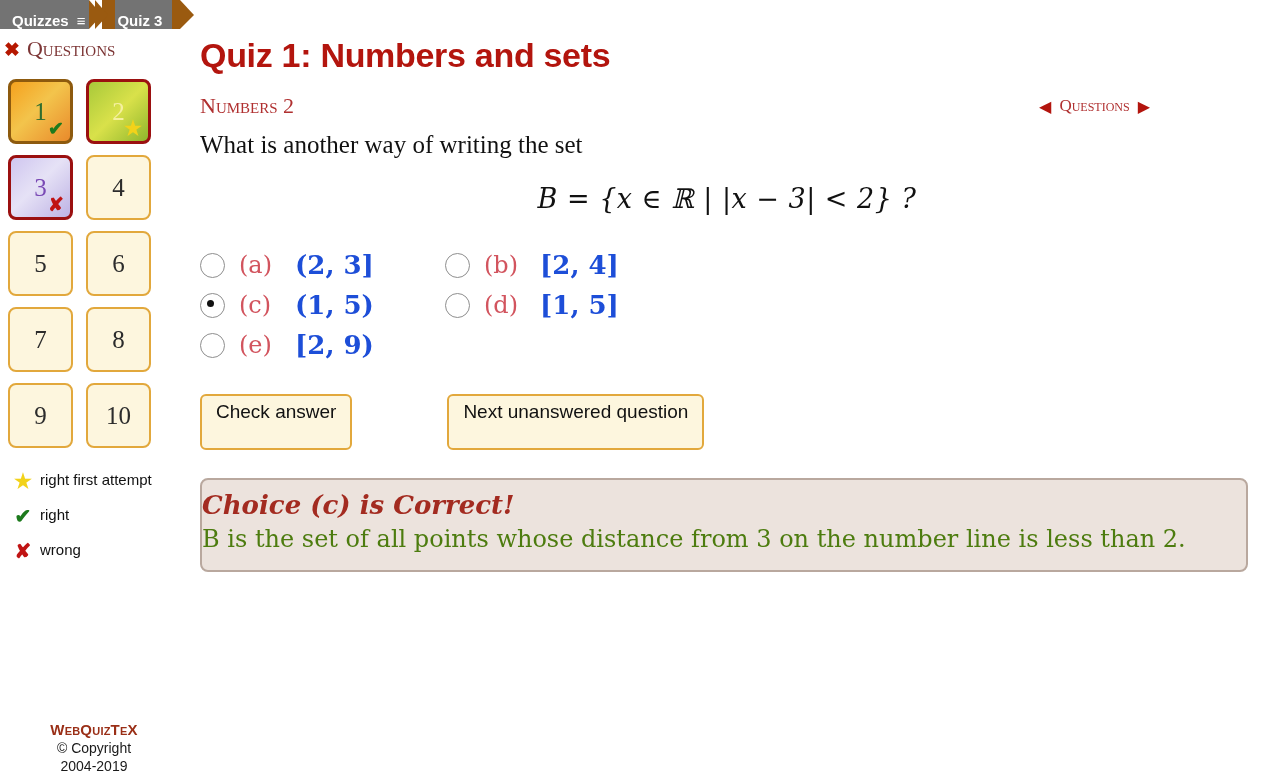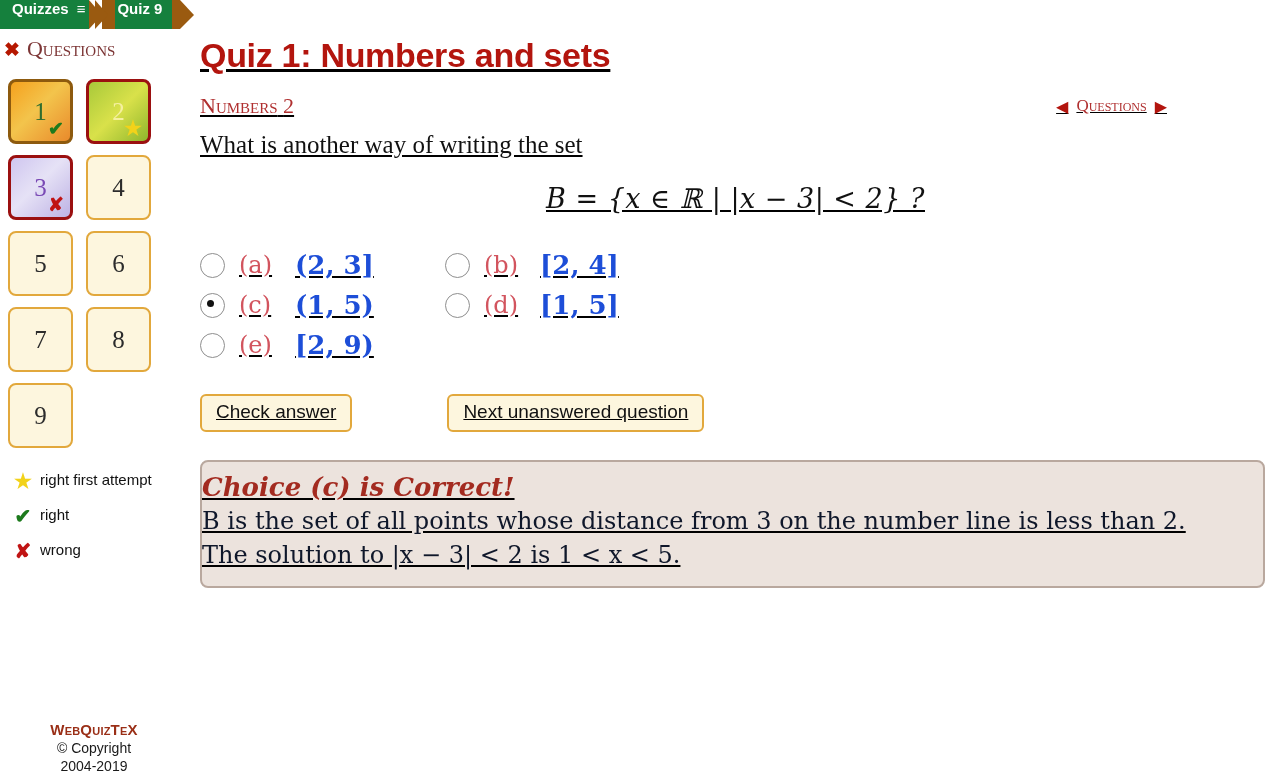--- a/index.html
+++ b/index.html
@@ -17,27 +17,27 @@
 
   
   .breadcrumb {
     position: absolute;
     top: 0; left: 0;
     height: 29px;
     display: flex;
     align-items: stretch;
   }
   .crumb {
-    background: #15803d;
+    background: #737373;
     color: #ffffff;
     font-family: "Liberation Sans", sans-serif;
     font-weight: bold;
     font-size: 15px;
     display: flex;
-    align-items: flex-start;
+    align-items: flex-end;
     padding: 0 10px 0 12px;
     position: relative;
   }
   .crumb-1 { padding-right: 4px; }
   .crumb .ham {
     margin-left: 8px;
     font-size: 15px;
   }
   .arrow-sep {
     width: 26px;
@@ -210,22 +210,21 @@
     font-size: 15px;
     font-variant: small-caps;
     letter-spacing: .2px;
   }
 
   
   .main {
     position: absolute;
     left: 200px;
     top: 36px;
-    right: 5px;
-    text-decoration: underline;
+    right: 22px;
   }
   .quiz-title {
     color: #b3150e;
     font-family: "Liberation Sans", sans-serif;
     font-weight: bold;
     font-size: 34px;
     letter-spacing: -0.3px;
     margin: 0 0 18px 0;
   }
   .q-head-row {
@@ -312,21 +311,21 @@
   .action-row {
     margin-top: 34px;
     display: flex;
     align-items: center;
     gap: 95px;
   }
   .actbtn {
     background: #fdf6de;
     border: 2px solid #e2a83c;
     border-radius: 6px;
-    padding: 5px 14px 7px 14px;
+    padding: 5px 14px 25px 14px;
     font-family: "Liberation Sans", sans-serif;
     font-size: 19px;
     color: #111;
     cursor: pointer;
   }
 
   
   .feedback {
     margin-top: 28px;
     margin-right: 6px;
@@ -340,34 +339,34 @@
   .fb-title {
     font-style: italic;
     font-weight: bold;
     font-size: 26px;
     color: #a32b20;
     margin-bottom: 2px;
   }
   .fb-line {
     font-size: 24px;
     line-height: 1.42;
-    color: #0f172a;
+    color: #4d7c0f;
   }
 </style>
 </head>
 <body>
 
 <div class="breadcrumb">
   <div class="crumb crumb-1">
     <span>Quizzes</span>
     <span class="ham">≡</span>
   </div>
   <div class="arrow-sep"></div>
   <div class="crumb crumb-2">
-    <span>Quiz 9</span>
+    <span>Quiz 3</span>
   </div>
   <div class="end-arrow"></div>
 </div>
 
 <div class="sidebar">
   <div class="side-head">
     <span class="xmark">✖</span>
     <span class="qlabel">Questions</span>
   </div>
 
@@ -394,20 +393,23 @@
         <span>6</span>
       </div>
       <div class="qbtn ">
         <span>7</span>
       </div>
       <div class="qbtn ">
         <span>8</span>
       </div>
       <div class="qbtn ">
         <span>9</span>
+      </div>
+      <div class="qbtn ">
+        <span>10</span>
       </div>
     </div>
 
   <div class="legend">
       <div class="legend-row">
         <span class="legend-sym star">★</span>
         <span class="legend-txt">right first attempt</span>
       </div>
       <div class="legend-row">
         <span class="legend-sym tick">✔</span>
@@ -480,15 +482,14 @@
     </div>
 
   <div class="action-row">
     <button class="actbtn">Check answer</button>
     <button class="actbtn">Next unanswered question</button>
   </div>
 
   <div class="feedback">
     <div class="fb-title">Choice (c) is Correct!</div>
     <div class="fb-line">B is the set of all points whose distance from 3 on the number line is less than 2.</div>
-    <div class="fb-line">The solution to |x − 3| &lt; 2 is 1 &lt; x &lt; 5.</div>
   </div>
 </div>
 
 </body></html>

